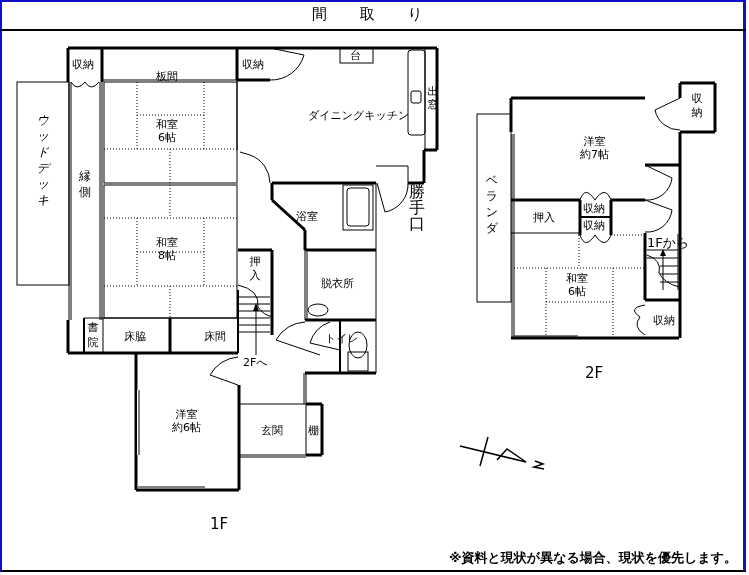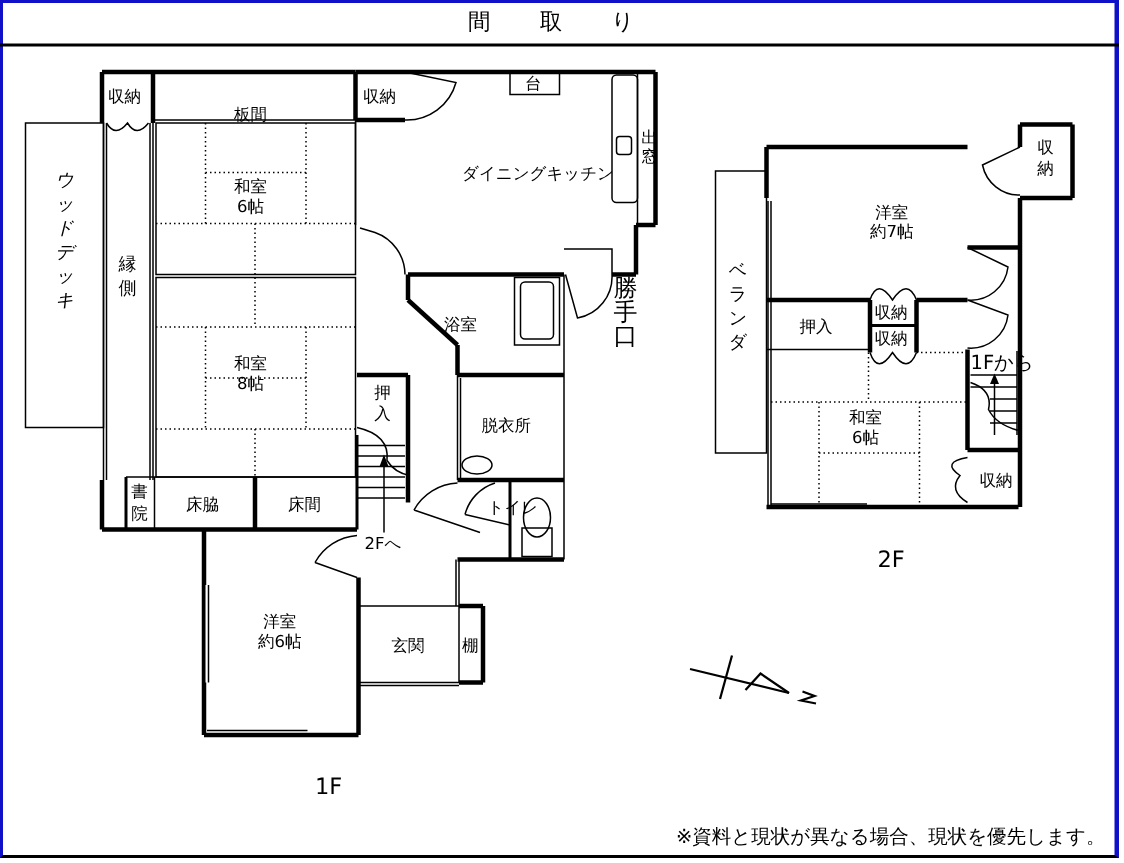--- a/index.html
+++ b/index.html
@@ -9,21 +9,21 @@
            border-left:2px solid #1010c8; border-right:3px solid #1010c8;
            border-top:2px solid #1010c8; border-bottom:2px solid #000; box-sizing:border-box; }
   .title-bar { position:absolute; left:0; top:0; width:746px; height:31px;
                border-bottom:2px solid #000; box-sizing:border-box; }
   .title { position:absolute; left:0; width:749px; top:5px; text-align:center;
            font-size:15px; letter-spacing:14px; }
   svg { position:absolute; left:0; top:0; }
   .lbl { position:absolute; font-size:11px; white-space:nowrap; line-height:13px; text-align:center; }
   .vlbl { position:absolute; font-size:12px; width:14px; text-align:center; line-height:16px; }
   .floor { position:absolute; font-size:15px; }
-  .note { position:absolute; right:12px; bottom:8px; font-size:13px; font-weight:normal;text-align:center; }
+  .note { position:absolute; right:12px; bottom:8px; font-size:13px; font-weight:bold;text-align:center; }
 </style>
 </head>
 <body>
 
 <div class="frame"></div>
 <div class="title-bar"></div>
 <div class="title">間 取 り</div>
 
 <svg width="749" height="575">
   <g stroke="#000" fill="none">
@@ -218,21 +218,21 @@
 <div class="lbl" style="left:284px;top:109px;margin-left:24px;">ダイニングキッチン</div>
 <div class="lbl" style="left:350px;top:49px;">台</div>
 <div class="vlbl" style="left:426px;top:85px;font-size:11px;line-height:13px;">出窓</div>
 <div class="lbl" style="left:296px;top:210px;">浴室</div>
 <div class="vlbl" style="left:409px;top:184px;font-size:16px;">勝手口</div>
 <div class="vlbl" style="left:248px;top:255px;font-size:11px;line-height:14px;">押入</div>
 <div class="lbl" style="left:321px;top:277px;">脱衣所</div>
 <div class="lbl" style="left:325px;top:332px;text-align:right;">トイレ</div>
 <div class="vlbl" style="left:86px;top:320px;font-size:11px;line-height:15px;">書院</div>
 <div class="lbl" style="left:124px;top:330px;">床脇</div>
-<div class="lbl" style="left:192px;top:330px;">床間</div>
+<div class="lbl" style="left:204px;top:330px;">床間</div>
 <div class="lbl" style="left:243px;top:356px;">2Fへ</div>
 <div class="lbl" style="left:172px;top:408px;">
   <div>洋室</div>
   <div>約6帖</div>
 </div>
 <div class="lbl" style="left:261px;top:424px;">玄関</div>
 <div class="lbl" style="left:308px;top:424px;">棚</div>
 <div class="floor" style="left:210px;top:515px;">1F</div>
 
 <div class="lbl" style="left:580px;top:135px;">

